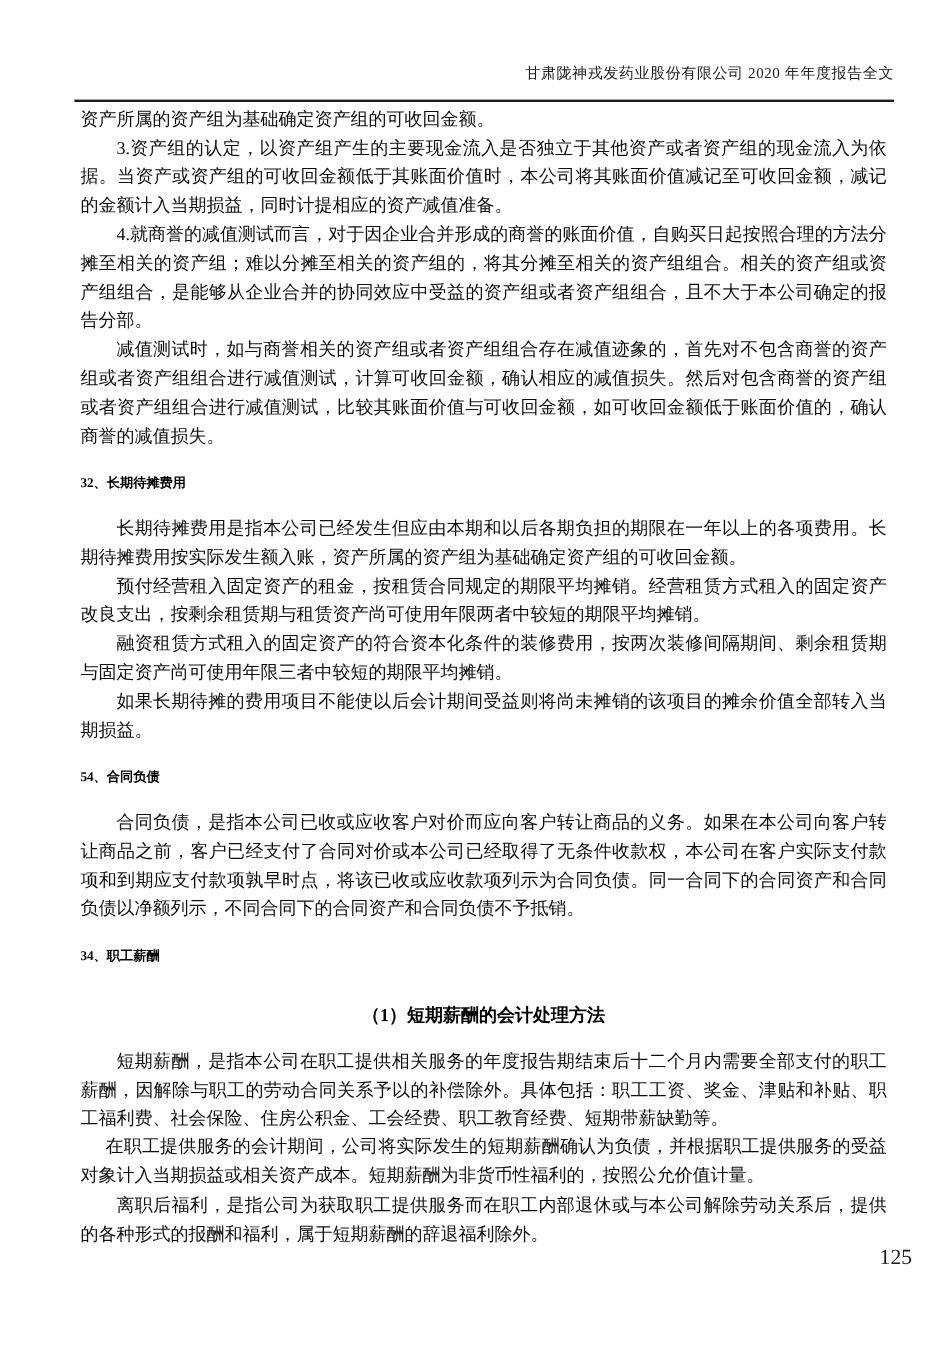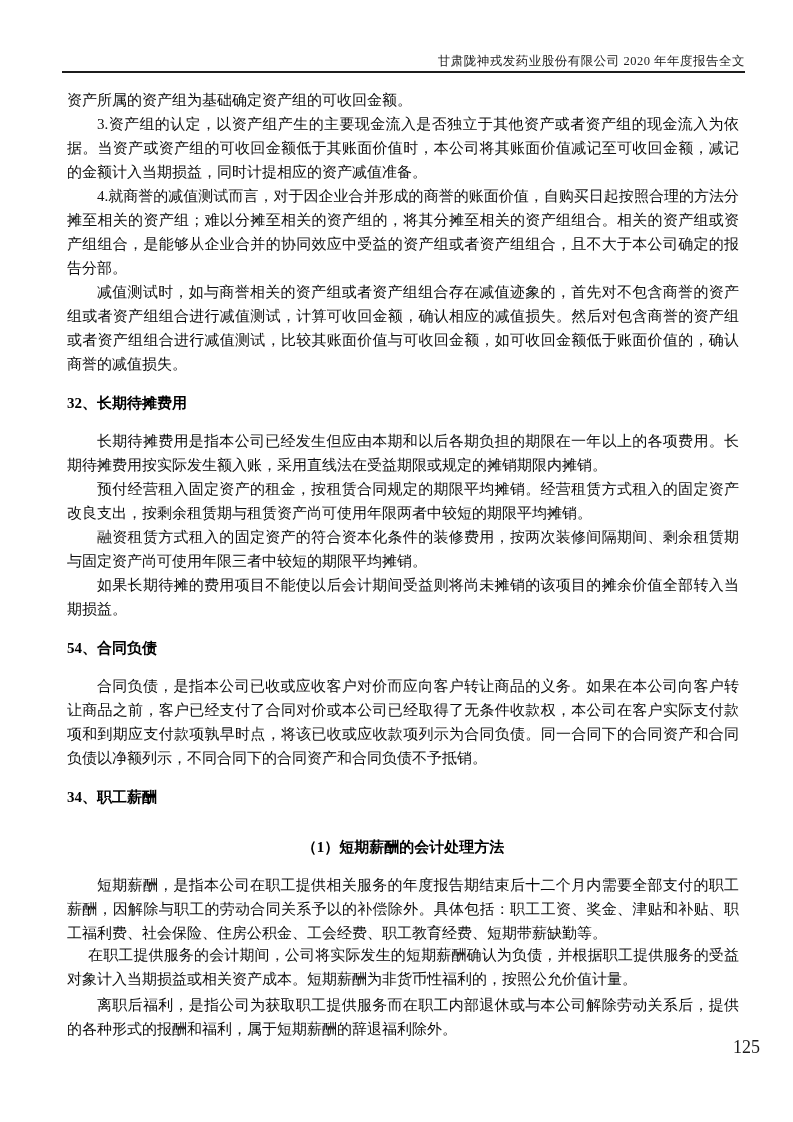--- a/index.html
+++ b/index.html
@@ -19,21 +19,21 @@
   }
   .header {
     position: absolute;
     top: 52px;
     left: 62px;
     right: 48px;
     text-align: right;
     font-size: 12.5px;
     line-height: 18px;
     letter-spacing: 0.5px;
-    padding-bottom: 1px;
+    padding-bottom: 13px;
     border-bottom: 2px solid #1c1c1c;
     color: #1c1c1c;
   }
   .content {
     position: absolute;
     top: 88px;
     left: 67px;
     right: 54px;
     font-size: 15px;
     line-height: 24px;
@@ -46,21 +46,21 @@
   }
   .para.no-indent {
     text-indent: 0;
   }
   .para.small-indent {
     text-indent: 1.4em;
     font-family: Liberation Mono, monospace;
   }
   .heading {
     font-weight: bold;
-    font-size: 15px;
+    font-size: 11px;
     line-height: 26px;
     margin: 14px 0 13px 0;
     text-indent: 0;
     text-align: left;
     color: #000000;
   }
   .subheading {
     font-weight: bold;
     font-size: 15px;
     line-height: 26px;
@@ -83,21 +83,21 @@
 <div class="page">
 
   <div class="header">甘肃陇神戎发药业股份有限公司 2020 年年度报告全文</div>
 
   <div class="content" id="doc-body">
       <p class="para no-indent">资产所属的资产组为基础确定资产组的可收回金额。</p>
       <p class="para">3.资产组的认定，以资产组产生的主要现金流入是否独立于其他资产或者资产组的现金流入为依据。当资产或资产组的可收回金额低于其账面价值时，本公司将其账面价值减记至可收回金额，减记的金额计入当期损益，同时计提相应的资产减值准备。</p>
       <p class="para">4.就商誉的减值测试而言，对于因企业合并形成的商誉的账面价值，自购买日起按照合理的方法分摊至相关的资产组；难以分摊至相关的资产组的，将其分摊至相关的资产组组合。相关的资产组或资产组组合，是能够从企业合并的协同效应中受益的资产组或者资产组组合，且不大于本公司确定的报告分部。</p>
       <p class="para">减值测试时，如与商誉相关的资产组或者资产组组合存在减值迹象的，首先对不包含商誉的资产组或者资产组组合进行减值测试，计算可收回金额，确认相应的减值损失。然后对包含商誉的资产组或者资产组组合进行减值测试，比较其账面价值与可收回金额，如可收回金额低于账面价值的，确认商誉的减值损失。</p>
       <p class="heading">32、长期待摊费用</p>
-      <p class="para">长期待摊费用是指本公司已经发生但应由本期和以后各期负担的期限在一年以上的各项费用。长期待摊费用按实际发生额入账，采用直线法在受益期限或规定的摊销期限内摊销。</p>
+      <p class="para">长期待摊费用是指本公司已经发生但应由本期和以后各期负担的期限在一年以上的各项费用。长期待摊费用按实际发生额入账，资产所属的资产组为基础确定资产组的可收回金额。</p>
       <p class="para">预付经营租入固定资产的租金，按租赁合同规定的期限平均摊销。经营租赁方式租入的固定资产改良支出，按剩余租赁期与租赁资产尚可使用年限两者中较短的期限平均摊销。</p>
       <p class="para">融资租赁方式租入的固定资产的符合资本化条件的装修费用，按两次装修间隔期间、剩余租赁期与固定资产尚可使用年限三者中较短的期限平均摊销。</p>
       <p class="para">如果长期待摊的费用项目不能使以后会计期间受益则将尚未摊销的该项目的摊余价值全部转入当期损益。</p>
       <p class="heading">54、合同负债</p>
       <p class="para">合同负债，是指本公司已收或应收客户对价而应向客户转让商品的义务。如果在本公司向客户转让商品之前，客户已经支付了合同对价或本公司已经取得了无条件收款权，本公司在客户实际支付款项和到期应支付款项孰早时点，将该已收或应收款项列示为合同负债。同一合同下的合同资产和合同负债以净额列示，不同合同下的合同资产和合同负债不予抵销。</p>
       <p class="heading">34、职工薪酬</p>
       <p class="subheading">（1）短期薪酬的会计处理方法</p>
       <p class="para">短期薪酬，是指本公司在职工提供相关服务的年度报告期结束后十二个月内需要全部支付的职工薪酬，因解除与职工的劳动合同关系予以的补偿除外。具体包括：职工工资、奖金、津贴和补贴、职工福利费、社会保险、住房公积金、工会经费、职工教育经费、短期带薪缺勤等。</p>
       <p class="para small-indent">在职工提供服务的会计期间，公司将实际发生的短期薪酬确认为负债，并根据职工提供服务的受益对象计入当期损益或相关资产成本。短期薪酬为非货币性福利的，按照公允价值计量。</p>
       <p class="para">离职后福利，是指公司为获取职工提供服务而在职工内部退休或与本公司解除劳动关系后，提供的各种形式的报酬和福利，属于短期薪酬的辞退福利除外。</p>

